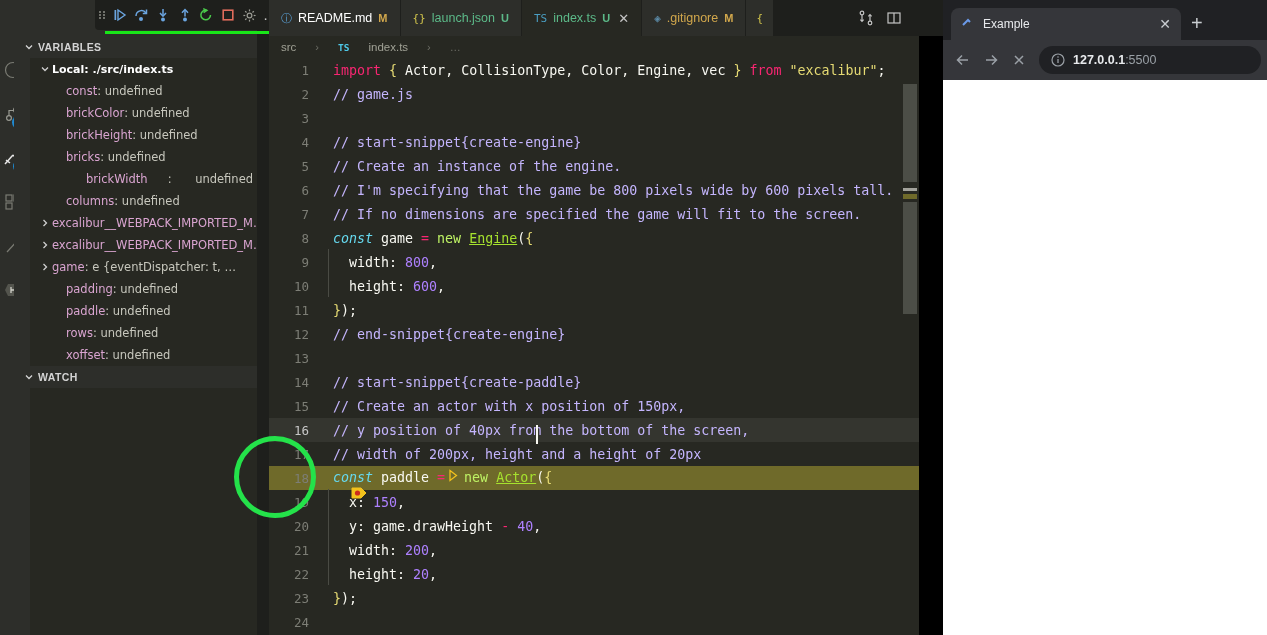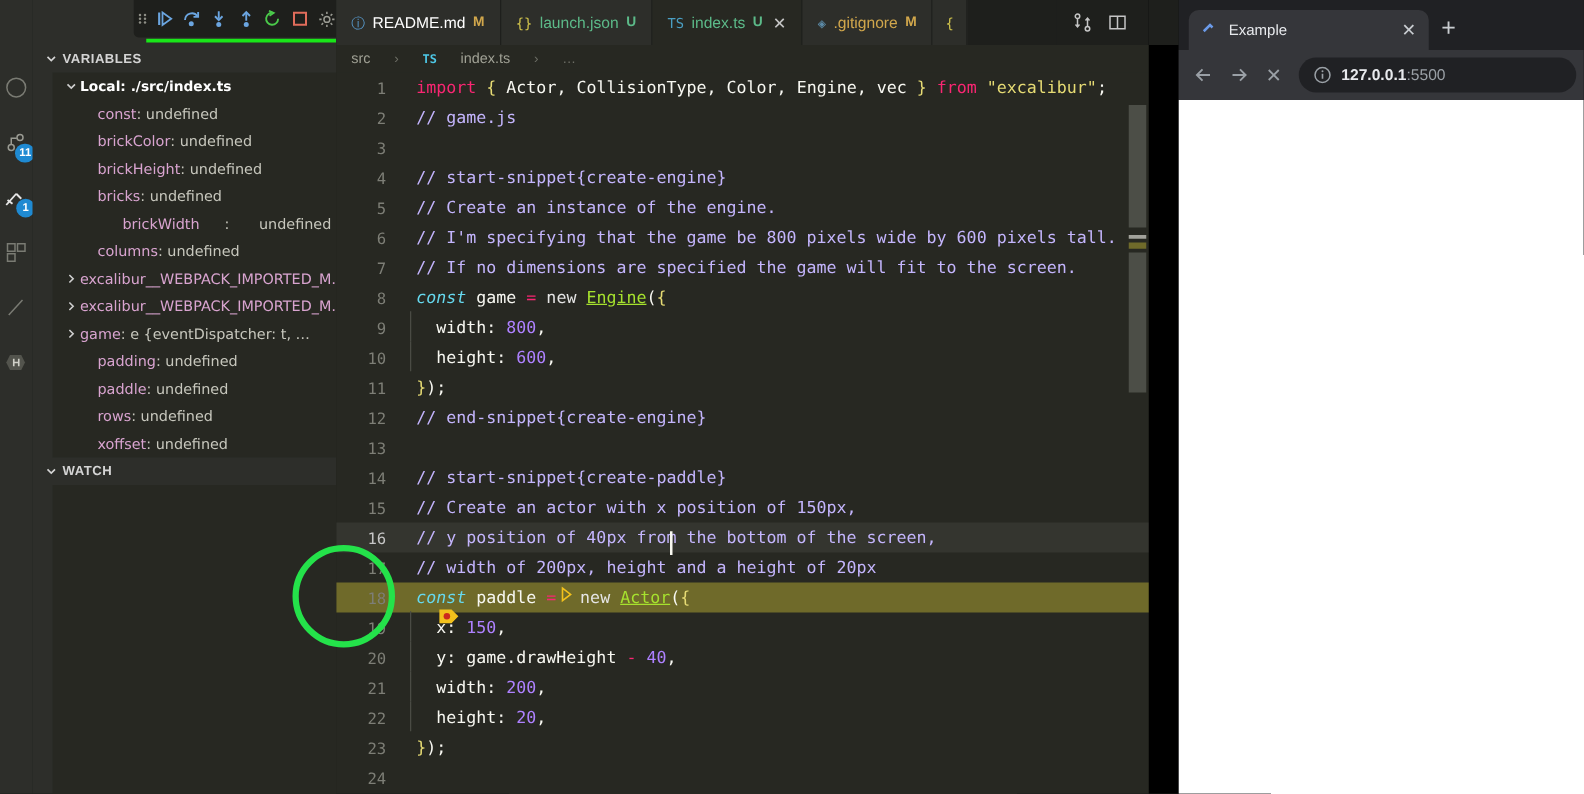--- a/index.html
+++ b/index.html
@@ -23,21 +23,21 @@
   .badge {
     position: absolute; right: -2px; bottom: 6px;
     min-width: 15px; height: 15px; border-radius: 8px;
     background: #1f8ad2; color: #fff; font-size: 9px; font-weight: bold;
     display: flex; align-items: center; justify-content: center;
     padding: 0 3px; line-height: 1;
   }
 
   
   .sidebar {
-    position: absolute; left: 26px; top: 0; width: 243px; height: 635px;
+    position: absolute; left: 14px; top: 0; width: 243px; height: 635px;
     background: #2d2e2a;
   }
   .debug-toolbar {
     position: absolute; left: 81px; top: 0; width: 187px; height: 30px;
     background: #1e1f1c;
     display: flex; align-items: center; gap: 0px;
     border-radius: 0 0 4px 4px;
   }
   .dbg-btn { width: 22px; height: 24px; display:flex; align-items:center;
              justify-content:center; }
@@ -117,21 +117,21 @@
     color: #7d7e76; font-size: 12.5px;
   }
   .line.cursorline .gutter { color: #c6c6c6; }
   .ltext { flex: 1 1 auto; padding-left: 10px; position: relative; }
   .line.cursorline { background: #34352f; }
   .line.hit { background: #6f6a2a; }
 
   .k-import { color: #f92672; }
   .k-from   { color: #f92672; }
   .k-const  { color: #66d9ef; font-style: italic; }
-  .k-new    { color: #e5e5e5; }
+  .k-new    { color: #bef264; }
   .punc     { color: #f8f8f2; }
   .brace-y  { color: #e6db74; }
   .ident    { color: #f8f8f2; }
   .type     { color: #a6e22e; text-decoration: underline; }
   .str      { color: #e6db74; }
   .num      { color: #ae81ff; }
   .cmt      { color: #c4b5fd; }
   .op       { color: #f92672; }
   .prop     { color: #f8f8f2; }
 
@@ -169,21 +169,21 @@
   }
 
   
   .browser {
     position: absolute; left: 943px; top: 0; width: 324px; height: 635px;
     background: #202124;
   }
   .b-tabstrip { height: 40px; position: relative; display:flex;
                 align-items: flex-end; padding-left: 8px; }
   .b-tab {
-    display:flex; align-items:center; width: 192px; height: 32px;
+    display:flex; align-items:center; width: 230px; height: 32px;
     background: #35363a; border-radius: 8px 8px 0 0; padding: 0 8px;
     gap: 8px;
   }
   .b-fav { width: 16px; height: 16px; display:flex; align-items:center;
            justify-content:center; }
   .b-title { flex:1; color: #e8eaed; font-size: 12px; white-space: nowrap;
              overflow:hidden; text-overflow: ellipsis; }
   .b-x { color: #c9cdd1; font-size: 14px; width: 16px; text-align:center; }
   .b-plus { color: #c9cdd1; font-size: 20px; margin-left: 10px;
             margin-bottom: 5px; font-weight: 300; }

